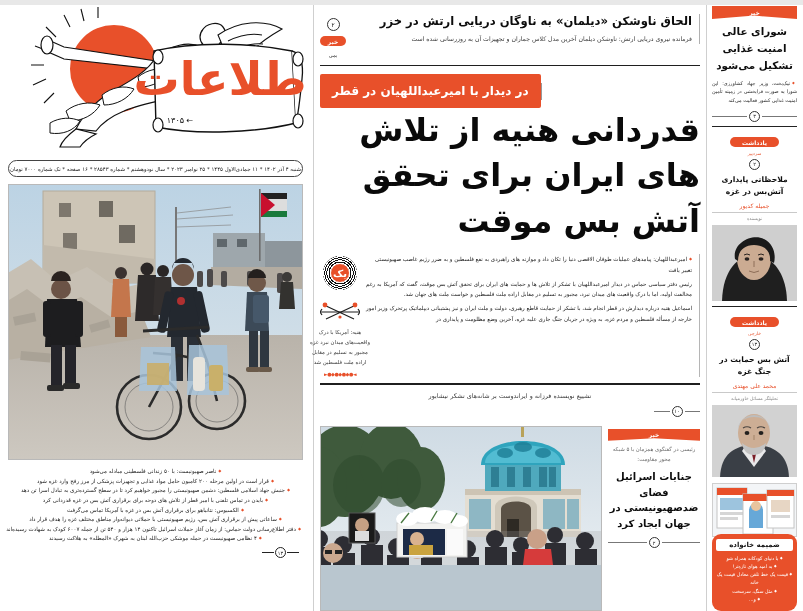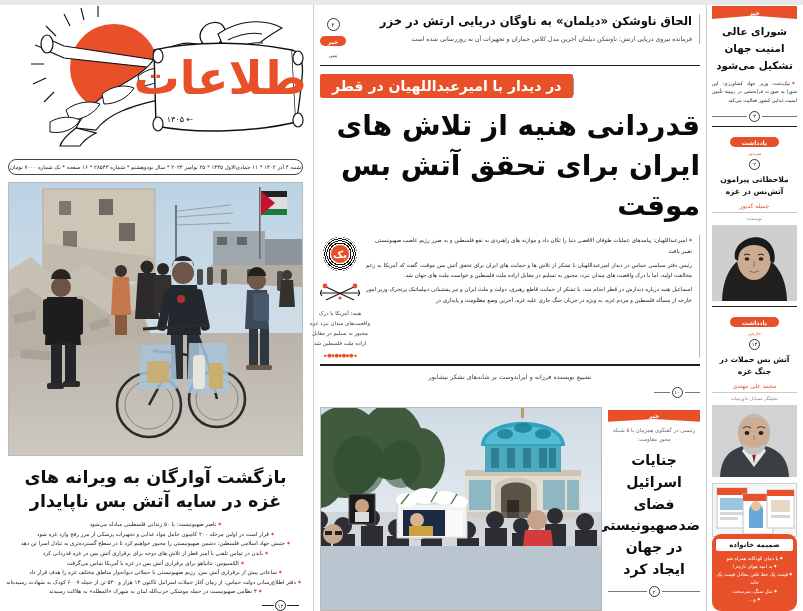--- a/index.html
+++ b/index.html
@@ -50,27 +50,27 @@
             font-weight:700; letter-spacing:.2px; }
   .tagcol{ font-size:5px; color:#333; margin-top:1px; }
   .topstrip .tsbody{ flex:1; border-right:1px solid #b0b0b0; padding-right:7px; text-align:right; }
   .topstrip h3{ font-size:11.6px; font-weight:700; line-height:1.35; color:#0d0d0d; }
   .topstrip p{ font-size:6.2px; line-height:1.75; color:#3a3a3a; margin-top:4px; }
   .rule{ height:1px; background:#1f1f1f; margin:7px 0 0 0; }
 
   .lead{ padding-top:8px; }
   .kicker-row{ display:flex; flex-direction:row-reverse; align-items:center; }
   .kicker{
-    background:#E8502A; color:#fff; font-size:14px; font-weight:700; padding:4px 12px;
+    background:#E8502A; color:#fff; font-size:12px; font-weight:700; padding:10px 12px;
     border-radius:2px; letter-spacing:-.1px;
   }
   .kicker-row .vrule{ width:1px; height:17px; background:#999; margin-right:8px; }
   .lead h1{
-    font-size:28px; font-weight:800; line-height:1.42; color:#0a0a0a;
-    text-align:right; letter-spacing:-.6px; margin-top:8px; padding-left:4px;
+    font-size:32px; font-weight:800; line-height:1.42; color:#0a0a0a;
+    text-align:right; letter-spacing:-.6px; padding-left:4px;
   }
 
   .leadbody{ display:flex; flex-direction:row-reverse; gap:6px; margin-top:10px; }
   .leadbody .marks{ width:40px; display:flex; flex-direction:column; align-items:center; padding-top:2px; }
   .seal{ width:34px; height:34px; border-radius:50%; background:
          repeating-radial-gradient(circle at 50% 50%, #111 0 1px, #fff 1px 2.1px);
          display:flex; align-items:center; justify-content:center; }
   .seal .inner{ width:20px; height:20px; border-radius:50%; background:#E8502A; border:1.4px solid #fff;
                 display:flex; align-items:center; justify-content:center; color:#fff; font-size:10px; font-weight:700; }
   .swords{ margin-top:11px; }
@@ -85,21 +85,21 @@
   .sec2{ padding-top:7px; }
   .sec2 .ktxt{ font-size:6.4px; color:#3a3a3a; text-align:center; }
   .sec2 h2{ font-size:14.6px; font-weight:700; line-height:1.45; color:#0d0d0d; text-align:center; margin-top:3px; }
 
   .bottomrow{ display:flex; flex-direction:row-reverse; gap:6px; margin-top:5px; flex:1; }
   .photo-funeral{ flex:1; border:1px solid #b9b9b9; overflow:hidden; position:relative; background:#b9c6cf; }
   .sidecol{ width:92px; text-align:center; padding-top:3px; }
   .sidecol .pill{ background:#E8502A; color:#fff; font-size:6px; font-weight:700; padding:2.5px 0; width:100%;
                   clip-path:polygon(0 0,100% 0,100% 100%,50% 78%,0 100%); }
   .sidecol .lede{ font-size:5.4px; color:#6a6a6a; line-height:1.8; margin-top:4px; }
-  .sidecol h3{ font-size:14px; font-weight:700; line-height:1.55; color:#0d0d0d; margin-top:5px; }
+  .sidecol h3{ font-size:10px; font-weight:700; line-height:1.55; color:#0d0d0d; margin-top:5px; }
 
   
   .col-left{ width:95px; height:611px; padding:6px 5px 0 5px; display:flex; flex-direction:column; }
   .lpill{ background:#E8502A; color:#fff; font-size:6px; font-weight:700; padding:3px 0; text-align:center;
           clip-path:polygon(0 0,100% 0,100% 100%,50% 74%,0 100%); }
   .col-left h3.lead3{ font-size:10.4px; font-weight:700; line-height:1.62; text-align:center; margin-top:4px; color:#0d0d0d; }
   .lsum{ font-size:4.9px; line-height:1.78; color:#2a2a2a; text-align:justify; margin-top:5px; }
   .lsum::before{ content:"\25C6"; color:#E8502A; font-size:3.6px; margin-left:2px; vertical-align:1px; }
   .pgbar{ display:flex; align-items:center; justify-content:center; margin:6px 0 4px 0; }
   .pgbar .ln{ flex:1; height:1px; background:#777; }
@@ -305,23 +305,20 @@
           <rect x="248" y="146" width="9" height="38" fill="#2f3740"></rect>
           <rect x="259" y="146" width="9" height="38" fill="#2f3740"></rect>
           <rect x="245" y="182" width="14" height="5" rx="2" fill="#6a5a4a"></rect>
           <rect x="257" y="182" width="14" height="5" rx="2" fill="#6a5a4a"></rect>
         </g>
         <circle cx="286" cy="92" r="5" fill="#3c3a38"></circle>
         <path d="M280 97 L292 97 L294 124 L278 124 Z" fill="#33322f"></path>
       </svg>
     </div>
 
-    <div class="right-head">
-      <h2>بازگشت آوارگان به ویرانه های غزه در سایه آتش بس ناپایدار</h2>
-    </div>
 
     <ul class="bullets">
       <li>ناصر صهیونیست: با ۵۰ زندانی فلسطینی مبادله می‌شود</li>
       <li>قرار است در اولین مرحله ۲۰۰ کامیون حامل مواد غذایی و تجهیزات پزشکی از مرز رفح وارد غزه شود</li>
       <li>جنبش جهاد اسلامی فلسطین: دشمن صهیونیستی را مجبور خواهیم کرد تا در سطح گسترده‌تری به تبادل اسرا تن دهد</li>
       <li>بایدن در تماس تلفنی با امیر قطر از تلاش های دوحه برای برقراری آتش بس در غزه قدردانی کرد</li>
       <li>الکسیوس: نتانیاهو برای برقراری آتش بس در غزه با آمریکا تماس می‌گرفت</li>
       <li>ساعاتی پیش از برقراری آتش بس، رژیم صهیونیستی با حملاتی دیوانه‌وار مناطق مختلف غزه را هدف قرار داد</li>
       <li>دفتر اطلاع‌رسانی دولت حماس: از زمان آغاز حملات اسرائیل تاکنون ۱۴ هزار و ۵۴۰ تن از جمله ۶۰۰۷ کودک به شهادت رسیده‌اند</li>
       <li>۴ نظامی صهیونیست در حمله موشکی حزب‌الله لبنان به شهرک «المطله» به هلاکت رسیدند</li>
@@ -512,35 +509,35 @@
           <span class="cc">۲</span>
           <span class="ln"></span>
         </div>
       </div>
     </div>
   </div>
 
   <div class="col-left">
 
     <div class="lpill">خبر</div>
-    <h3 class="lead3">شورای عالی امنیت جهان تشکیل می‌شود</h3>
+    <h3 class="lead3">شورای عالی امنیت غذایی تشکیل می‌شود</h3>
     <div class="lsum">نیک‌بخت، وزیر جهاد کشاورزی: این شورا به صورت فرابخشی در زمینه تأمین امنیت غذایی کشور فعالیت می‌کند</div>
 
     <div class="pgbar">
       <span class="ln"></span>
       <span class="cc">۳</span>
       <span class="ln"></span>
     </div>
     <div class="hrthin"></div>
 
     <div class="notehead">
       <span class="notepill">یادداشت</span>
       <div class="notecat">سردبیر</div>
       <div class="notenum">۲</div>
-      <div class="notetitle">ملاحظاتی پیرامون آتش‌بس در غزه</div>
+      <div class="notetitle">ملاحظاتی پایداری آتش‌بس در غزه</div>
       <div class="noteauthor">جمیله کدیور</div>
       <div class="noterole">نویسنده</div>
     </div>
     <div class="portrait">
       <svg width="85" height="78" viewBox="0 0 85 78" preserveAspectRatio="none">
         <rect width="85" height="78" fill="#cfcfcf"></rect>
         <path d="M10 78 C10 46 26 30 42 30 C58 30 75 46 75 78 Z" fill="#1f1f1f"></path>
         <ellipse cx="42" cy="34" rx="17" ry="21" fill="#cbab92"></ellipse>
         <path d="M25 30 C25 12 59 12 59 30 C59 20 52 14 42 14 C32 14 25 20 25 30 Z" fill="#141414"></path>
         <path d="M23 34 C20 18 40 8 52 14 C62 19 64 30 62 38 L58 36 C59 26 52 20 42 20 C32 20 26 26 26 36 Z" fill="#1a1a1a"></path>
@@ -550,21 +547,21 @@
         <path d="M42 36 L42 42 M37 46 q5 3 10 0" stroke="#8e6e58" stroke-width="1" fill="none"></path>
       </svg>
     </div>
 
     <div class="hrthin" style="margin-top:5px;"></div>
 
     <div class="notehead">
       <span class="notepill">یادداشت</span>
       <div class="notecat">خارجی</div>
       <div class="notenum">۱۳</div>
-      <div class="notetitle">آتش بس حملات در جنگ غزه</div>
+      <div class="notetitle">آتش بس حمایت در جنگ غزه</div>
       <div class="noteauthor">محمد علی مهتدی</div>
       <div class="noterole">تحلیلگر مسائل خاورمیانه</div>
     </div>
     <div class="portrait" style="height:74px;">
       <svg width="85" height="74" viewBox="0 0 85 74" preserveAspectRatio="none">
         <rect width="85" height="74" fill="#d2d2d2"></rect>
         <path d="M8 74 C8 50 22 40 42 40 C62 40 77 50 77 74 Z" fill="#3a3f46"></path>
         <path d="M30 46 L42 62 L54 46 L50 40 L34 40 Z" fill="#e9e9ea"></path>
         <path d="M38 40 L42 58 L46 40 Z" fill="#7b1f28"></path>
         <ellipse cx="42" cy="28" rx="16" ry="19" fill="#cdae95"></ellipse>

